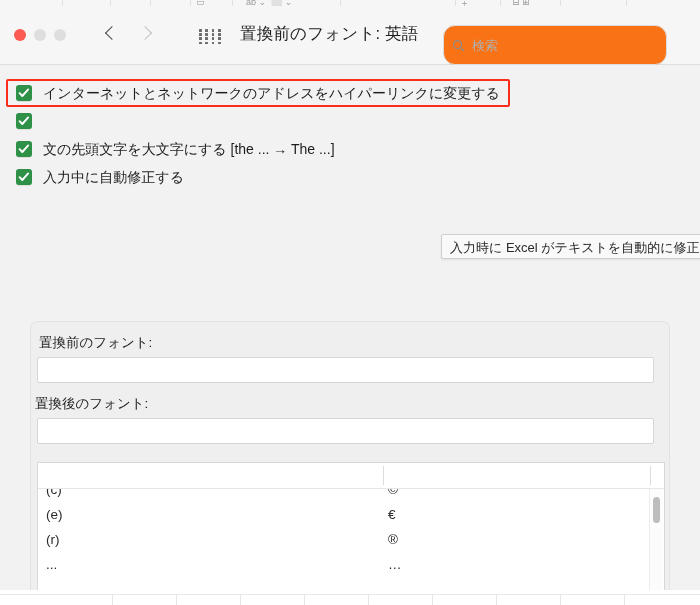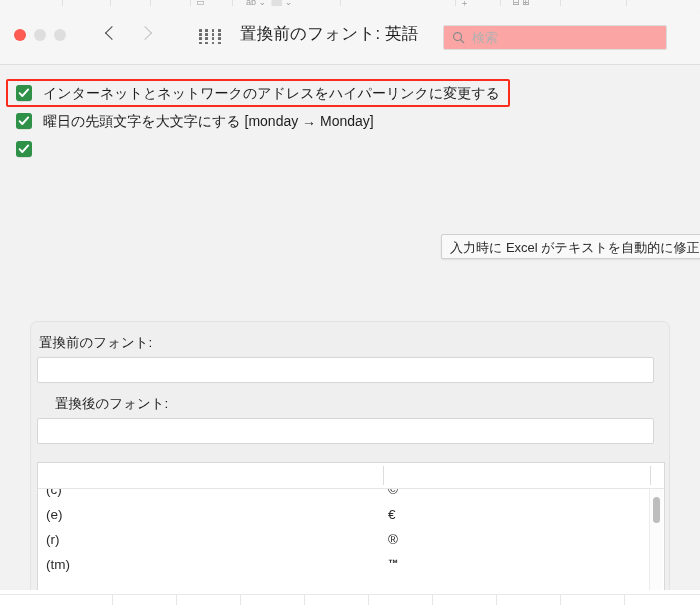--- a/index.html
+++ b/index.html
@@ -152,24 +152,24 @@
     color: #1d1d1f;
     letter-spacing: 0.2px;
     white-space: nowrap;
   }
 
   .search-box {
     position: absolute;
     right: 33px;
     top: 19px;
     width: 224px;
-    height: 25px;
-    background: #fca5a5;
+    height: 40px;
+    background: #f97316;
     border: 1px solid #dcdcdc;
-    border-radius: 2px;
+    border-radius: 12px;
     display: flex;
     align-items: center;
     padding: 0 8px;
     box-sizing: border-box;
   }
   .search-box .mag {
     width: 13px; height: 13px;
     flex: 0 0 auto;
     margin-right: 7px;
   }
@@ -455,45 +455,53 @@
           <span class="check-label">インターネットとネットワークのアドレスをハイパーリンクに変更する</span>
           <span class="highlight-box"></span>
         </div>
 
         <div class="check-row">
           <span class="cbox">
             <svg width="12" height="12" viewBox="0 0 12 12">
               <polyline points="1.6,6.2 4.3,9 10.2,2.4" fill="none" stroke="#ffffff" stroke-width="1.9" stroke-linecap="round" stroke-linejoin="round"></polyline>
             </svg>
           </span>
-          <span class="check-label">曜日の先頭文字を大文字にする [monday → Monday]</span>
-        </div>
-
+        </div>
 
 
         <div class="check-row">
           <span class="cbox">
             <svg width="12" height="12" viewBox="0 0 12 12">
               <polyline points="1.6,6.2 4.3,9 10.2,2.4" fill="none" stroke="#ffffff" stroke-width="1.9" stroke-linecap="round" stroke-linejoin="round"></polyline>
             </svg>
           </span>
+          <span class="check-label">文の先頭文字を大文字にする [the ... → The ...]</span>
+        </div>
+
+        <div class="check-row">
+          <span class="cbox">
+            <svg width="12" height="12" viewBox="0 0 12 12">
+              <polyline points="1.6,6.2 4.3,9 10.2,2.4" fill="none" stroke="#ffffff" stroke-width="1.9" stroke-linecap="round" stroke-linejoin="round"></polyline>
+            </svg>
+          </span>
+          <span class="check-label">入力中に自動修正する</span>
         </div>
       </div>
 
       <div class="tooltip">入力時に Excel がテキストを自動的に修正する</div>
 
       <div class="groupbox">
 
         <div class="field-label" style="left:8px; top:12px;">置換前のフォント:</div>
 
         <div class="text-field" style="left:6px; top:35px; width:617px; height:26px;">
           <input type="text" value="" style="">
         </div>
 
-        <div class="field-label" style="left:24px; top:73px;">置換後のフォント:</div>
+        <div class="field-label" style="left:4px; top:73px;">置換後のフォント:</div>
 
         <div class="text-field" style="left:6px; top:96px; width:617px; height:26px;">
           <input type="text" value="" style="">
         </div>
 
         <div class="table-wrap">
           <div class="tbl-header">
             <span class="colsep" style="left:345px"></span>
             <span class="colsep" style="left:612px"></span>
           </div>
@@ -505,24 +513,20 @@
               </div>
               <div class="tbl-row">
                 <span class="c1">(e)</span>
                 <span class="c2">€</span>
               </div>
               <div class="tbl-row">
                 <span class="c1">(r)</span>
                 <span class="c2">®</span>
               </div>
               <div class="tbl-row">
-                <span class="c1">(tm)</span>
-                <span class="c2" style="font-size:10.5px; font-weight:bold; top:-1px; position:absolute;">™</span>
-              </div>
-              <div class="tbl-row">
                 <span class="c1">...</span>
                 <span class="c2">…</span>
               </div>
             </div>
           </div>
           <div class="vscroll">
             <div class="thumb"></div>
           </div>
         </div>
 

